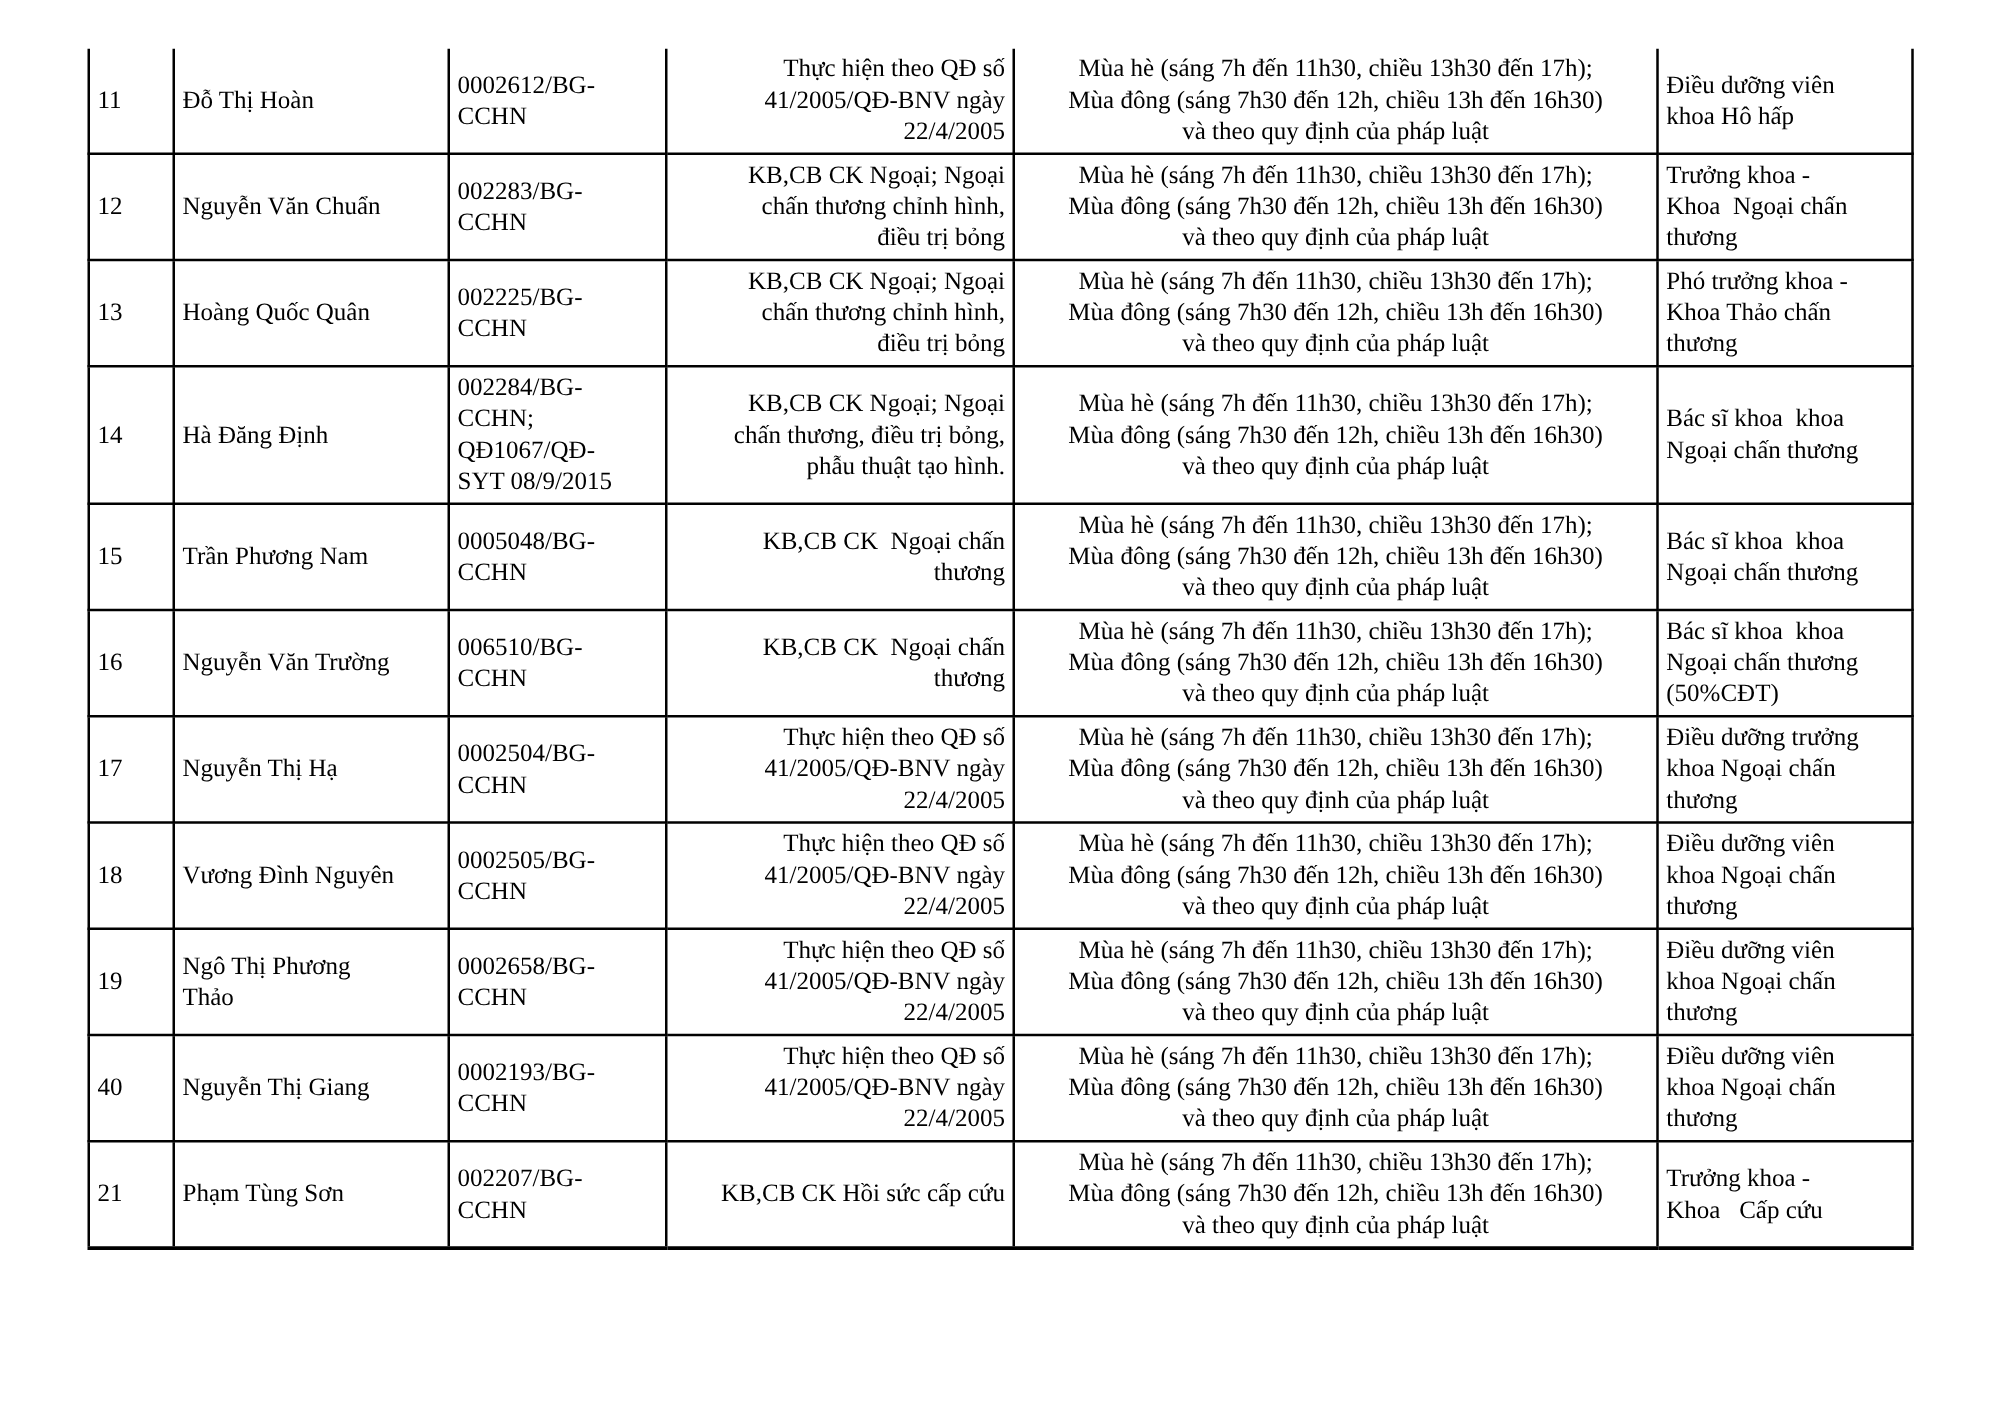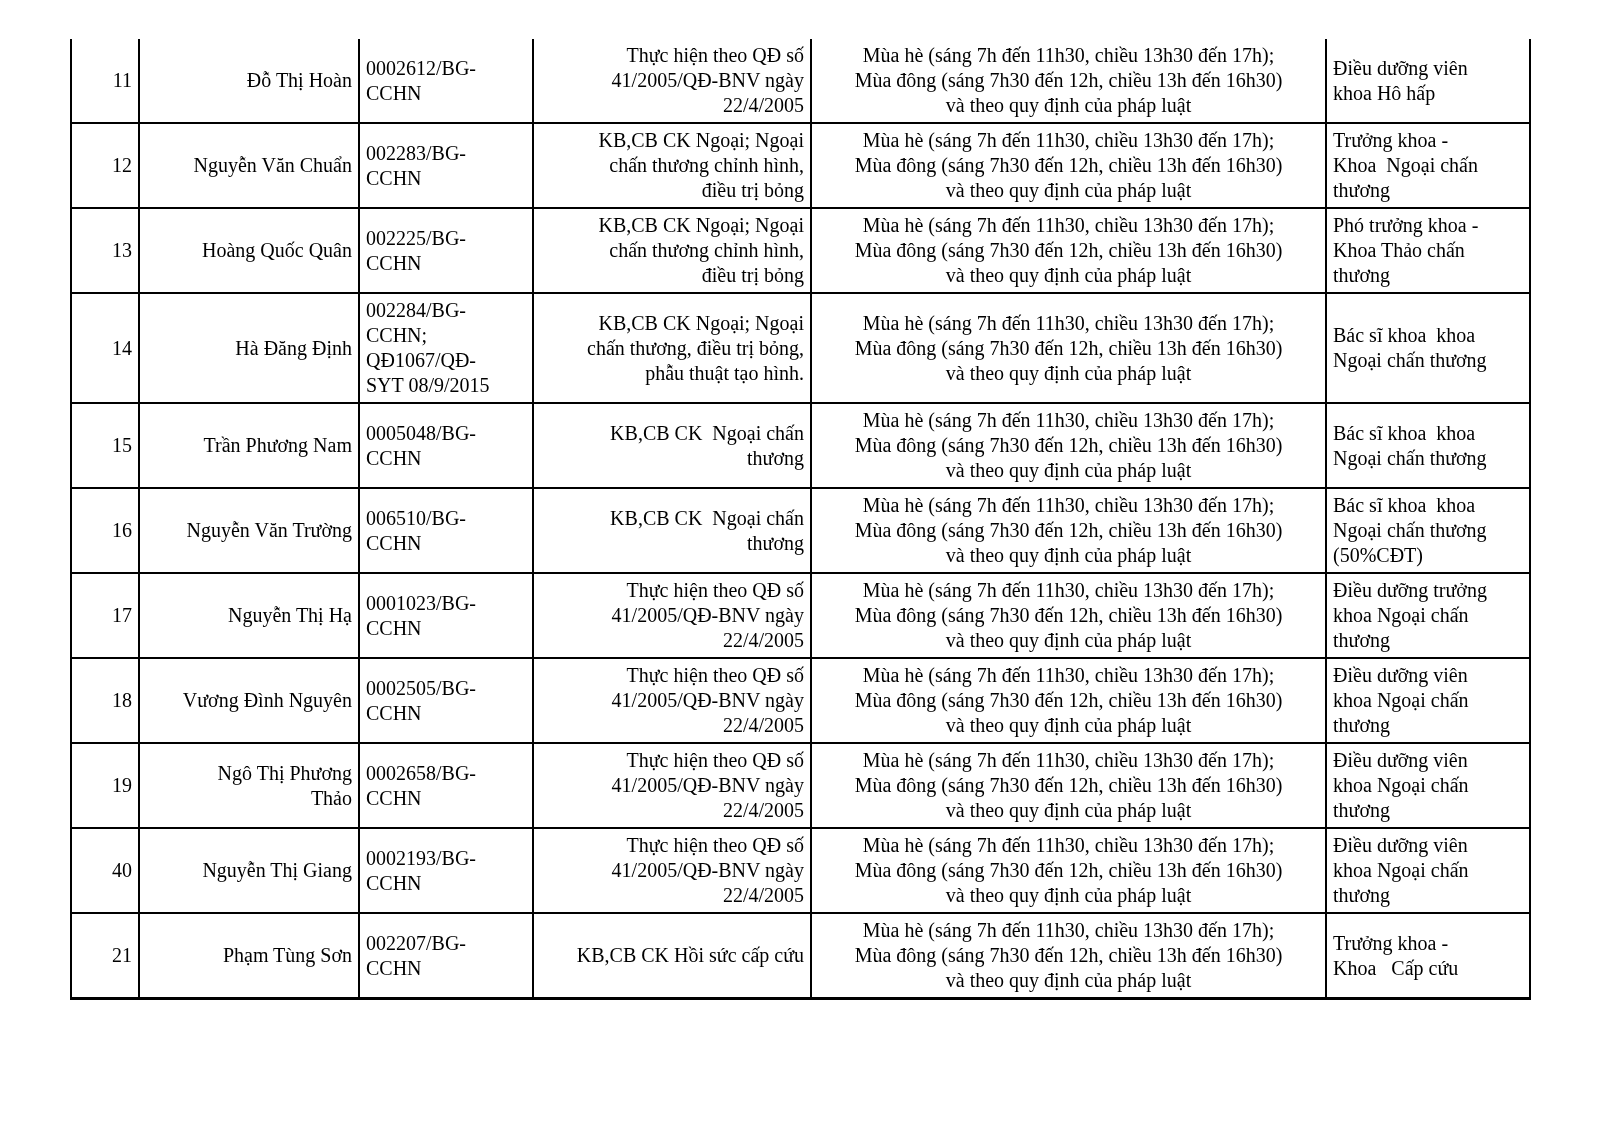--- a/index.html
+++ b/index.html
@@ -35,22 +35,22 @@
     padding: 4px 6px;
     vertical-align: middle;
     white-space: pre-wrap;
     word-wrap: break-word;
     color: #000000;
   }
   
   table.doc-table tr:first-child td { border-top: 0; }
   table.doc-table tr:last-child td { border-bottom: 3px solid #000000; }
 
-  td.col-stt     { text-align: right; }
-  td.col-name    { text-align: right; padding-left: 11px; }
+  td.col-stt     { text-align: left; }
+  td.col-name    { text-align: left; padding-left: 11px; }
   td.col-license { text-align: left; }
   td.col-scope   { text-align: right; }
   td.col-time    { text-align: center; }
   td.col-position{ text-align: left; padding-left: 9px; }
 </style>
 </head>
 <body>
 
 <div class="page">
   <table class="doc-table">
@@ -146,21 +146,21 @@
           <td class="col-time">Mùa hè (sáng 7h đến 11h30, chiều 13h30 đến 17h);
 Mùa đông (sáng 7h30 đến 12h, chiều 13h đến 16h30)
 và theo quy định của pháp luật</td>
           <td class="col-position">Bác sĩ khoa  khoa
 Ngoại chấn thương
 (50%CĐT)</td>
         </tr>
         <tr>
           <td class="col-stt">17</td>
           <td class="col-name">Nguyễn Thị Hạ</td>
-          <td class="col-license">0001023/BG-
+          <td class="col-license">0002504/BG-
 CCHN</td>
           <td class="col-scope">Thực hiện theo QĐ số
 41/2005/QĐ-BNV ngày
 22/4/2005</td>
           <td class="col-time">Mùa hè (sáng 7h đến 11h30, chiều 13h30 đến 17h);
 Mùa đông (sáng 7h30 đến 12h, chiều 13h đến 16h30)
 và theo quy định của pháp luật</td>
           <td class="col-position">Điều dưỡng trưởng
 khoa Ngoại chấn
 thương</td>

